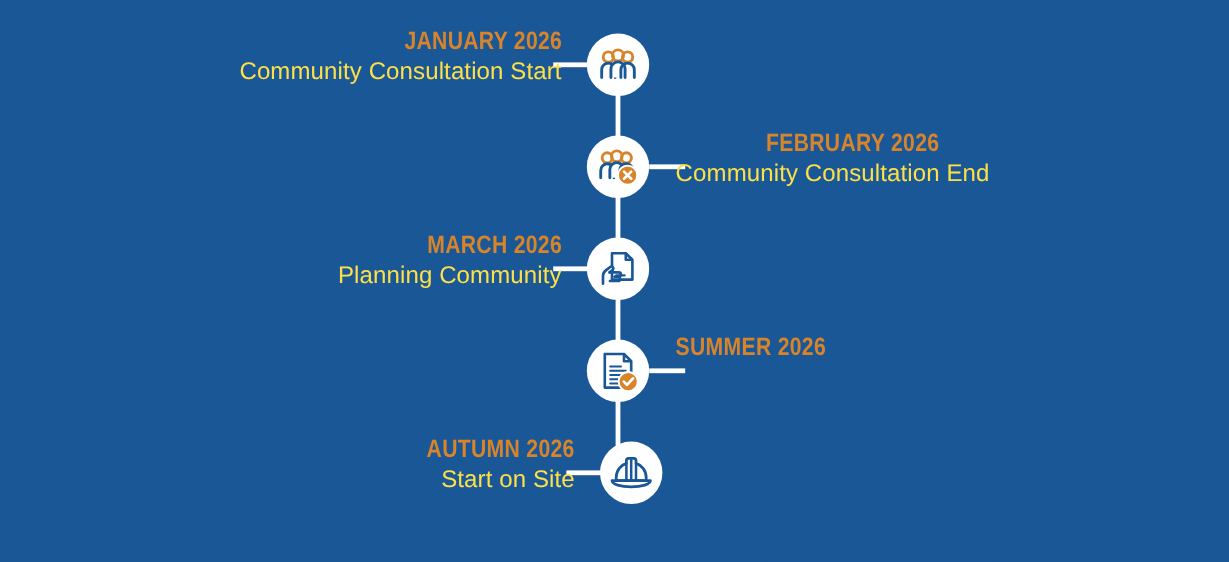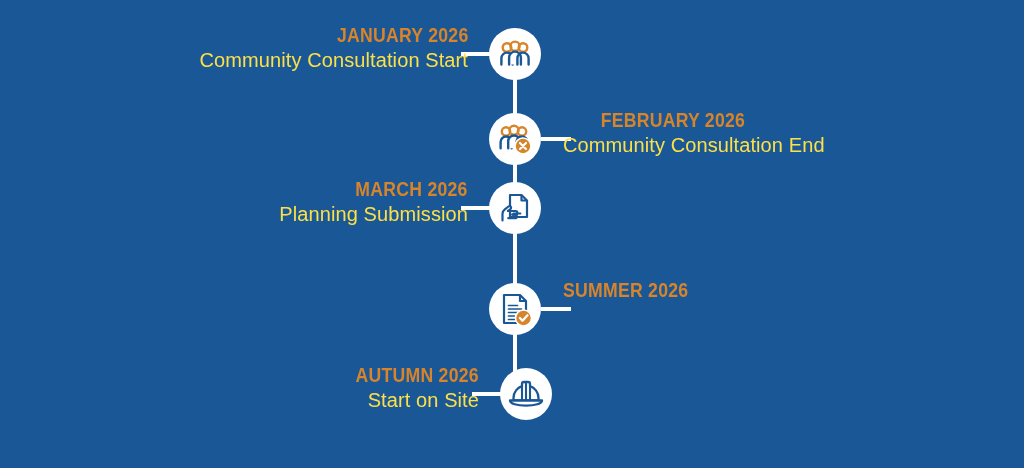--- a/index.html
+++ b/index.html
@@ -77,21 +77,21 @@
     top: -4px;
     z-index: 2;
     line-height: 1;
   }
   .label.left {
     right: 556px;
     text-align: right;
   }
   .label.right {
     left: 563px;
-    text-align: center;
+    text-align: right;
   }
 
   .date {
     display: block;
     color: #d8842a;
     font-family: "Liberation Sans Narrow", "Liberation Sans", sans-serif;
     font-size: 21px;
     font-weight: bold;
     letter-spacing: 0.3px;
     transform: scaleX(0.84);
@@ -148,25 +148,25 @@
         <circle cx="33" cy="18.5" r="4.2" fill="none" stroke="#d8842a" stroke-width="2.4"></circle>
         <path d="M11.6 35.2 v-6.2 a5.5 5.5 0 0 1 11 0 v6.2" fill="none" stroke="#1a5797" stroke-width="2.4" stroke-linecap="round"></path>
         <path d="M19.2 35.2 v-6.9 a5.8 5.8 0 0 1 11.6 0 v6.9" fill="#ffffff" stroke="#1a5797" stroke-width="2.4" stroke-linecap="round"></path>
         <path d="M27.4 35.2 v-6.2 a5.5 5.5 0 0 1 11 0 v6.2" fill="none" stroke="#1a5797" stroke-width="2.4" stroke-linecap="round"></path>
         <circle cx="34" cy="33" r="8" fill="#d8842a" stroke="#ffffff" stroke-width="1.6"></circle>
         <path d="M31 30 l6 6 M37 30 l-6 6" stroke="#ffffff" stroke-width="2.2" stroke-linecap="round"></path>
       </svg>
     </div>
   </div>
 
-  <div class="milestone" style="top:182px;">
+  <div class="milestone" style="top:198px;">
     <div class="stub left"></div>
     <div class="label left">
       <span class="date">MARCH 2026</span>
-      <span class="title">Planning Submission</span>
+      <span class="title">Planning Community</span>
     </div>
     <div class="node">
       <svg viewBox="0 0 52 52" xmlns="http://www.w3.org/2000/svg">
         <path d="M21 13 h11.5 l5.5 5.5 V35 H21 Z" fill="#ffffff" stroke="#1a5797" stroke-width="2.2" stroke-linejoin="round"></path>
         <path d="M32.5 13 v5.5 H38" fill="none" stroke="#1a5797" stroke-width="2.2" stroke-linejoin="round"></path>
         <path d="M24.5 31.5 h7" stroke="#1a5797" stroke-width="1.8" stroke-linecap="round"></path>
         <path d="M13.5 38.5 v-6.8 c0-2.2 1.3-3.6 2.6-4.6 l3.4-2.6 c0.9-0.7 2-0.4 2.4 0.4 0.4 0.9 0 1.8-0.8 2.4 l-2.1 1.6" fill="#ffffff" stroke="#1a5797" stroke-width="2.2" stroke-linecap="round" stroke-linejoin="round"></path>
         <path d="M19 29 h7.5 c1.1 0 1.9 0.8 1.9 1.8 0 1-0.8 1.8-1.9 1.8 h-3.2" fill="none" stroke="#1a5797" stroke-width="2.2" stroke-linecap="round"></path>
         <path d="M23.3 32.6 h2.6 c1.1 0 1.9 0.8 1.9 1.8 0 1-0.8 1.8-1.9 1.8 h-6.6" fill="none" stroke="#1a5797" stroke-width="2.2" stroke-linecap="round"></path>
       </svg>

